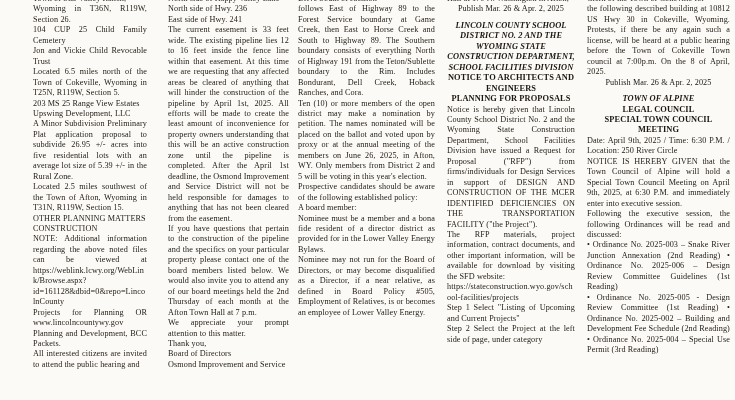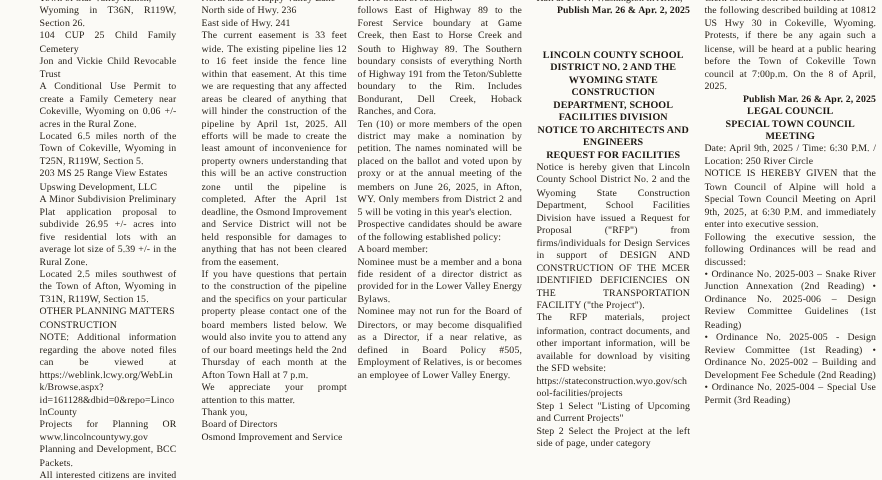--- a/index.html
+++ b/index.html
@@ -17,38 +17,37 @@
   .col:nth-of-type(1){ left:33px;  width:114px; }
   .col:nth-of-type(2){ left:168px; width:121px; }
   .col:nth-of-type(3){ left:298px; width:137px; }
   .col:nth-of-type(4){ left:447px; width:128px; }
   .col:nth-of-type(5){ left:587px; width:143px; }
   .col p {
     margin:0; font-size:8.2px; line-height:10.45px;
     text-align:justify; overflow-wrap:break-word; word-break:break-word;
     letter-spacing:0.1px;
   }
-  .col p.publish { font-weight:bold; color:var(--ink-bold); text-align:right; }
+  .col p.publish { font-weight:normal; color:var(--ink-bold); text-align:center; }
   .col p.heading {
     font-weight:bold; color:var(--ink-bold); text-align:center;
     font-size:8.4px; line-height:10.45px;
   }
-  .col p.gap  { margin-top:26px; }
+  .col p.gap  { margin-top:6px;font-style:italic; }
 </style>
 </head>
 <body>
 
 <div class="page">
 
 <div class="col">
       <p class="body">Town of Star Valley Ranch,</p>
       <p class="body">Wyoming in T36N, R119W, Section 26.</p>
       <p class="body">104 CUP 25 Child Family Cemetery</p>
       <p class="body">Jon and Vickie Child Revocable Trust</p>
-      <p class="body">A Conditional Use Permit to create a Family Cemetery near Cokeville, Wyoming on 0.06 +/- acres in the Rural Zone.</p>
       <p class="body">Located 6.5 miles north of the Town of Cokeville, Wyoming in T25N, R119W, Section 5.</p>
       <p class="body">203 MS 25 Range View Estates</p>
       <p class="body">Upswing Development, LLC</p>
       <p class="body">A Minor Subdivision Preliminary Plat application proposal to subdivide 26.95 +/- acres into five residential lots with an average lot size of 5.39 +/- in the Rural Zone.</p>
       <p class="body">Located 2.5 miles southwest of the Town of Afton, Wyoming in T31N, R119W, Section 15.</p>
       <p class="body">OTHER PLANNING MATTERS</p>
       <p class="body">CONSTRUCTION</p>
       <p class="body">NOTE: Additional information regarding the above noted files can be viewed at https://weblink.lcwy.org/WebLink/Browse.aspx?id=161128&amp;dbid=0&amp;repo=LincolnCounty</p>
       <p class="body">Projects for Planning OR www.lincolncountywy.gov Planning and Development, BCC Packets.</p>
       <p class="body">All interested citizens are invited to attend the public hearing and</p>
@@ -71,31 +70,32 @@
       <p class="body">Prospective candidates should be aware of the following established policy:</p>
       <p class="body">A board member:</p>
       <p class="body">Nominee must be a member and a bona fide resident of a director district as provided for in the Lower Valley Energy Bylaws.</p>
       <p class="body">Nominee may not run for the Board of Directors, or may become disqualified as a Director, if a near relative, as defined in Board Policy #505, Employment of Relatives, is or becomes an employee of Lower Valley Energy.</p>
     </div>
     <div class="col">
       <p class="body">Hall at 170 N. Washington in Afton,</p>
       <p class="publish">Publish Mar. 26 &amp; Apr. 2, 2025</p>
       <p class="heading gap">LINCOLN COUNTY SCHOOL DISTRICT NO. 2 AND THE WYOMING STATE CONSTRUCTION DEPARTMENT, SCHOOL FACILITIES DIVISION</p>
       <p class="heading">NOTICE TO ARCHITECTS AND ENGINEERS</p>
-      <p class="heading">REQUEST FOR FACILITIES</p>
+      <p class="heading">PLANNING FOR PROPOSALS</p>
       <p class="body">Notice is hereby given that Lincoln County School District No. 2 and the Wyoming State Construction Department, School Facilities Division have issued a Request for Proposal ("RFP") from firms/individuals for Design Services in support of DESIGN AND CONSTRUCTION OF THE MCER IDENTIFIED DEFICIENCIES ON THE TRANSPORTATION FACILITY ("the Project").</p>
       <p class="body">The RFP materials, project information, contract documents, and other important information, will be available for download by visiting the SFD website:</p>
       <p class="body">https://stateconstruction.wyo.gov/school-facilities/projects</p>
       <p class="body">Step 1 Select "Listing of Upcoming and Current Projects"</p>
       <p class="body">Step 2 Select the Project at the left side of page, under category</p>
     </div>
     <div class="col">
       <p class="body">Clerk of the Town of Cokeville for</p>
       <p class="body">the following described building at 10812 US Hwy 30 in Cokeville, Wyoming. Protests, if there be any again such a license, will be heard at a public hearing before the Town of Cokeville Town council at 7:00p.m. On the 8 of April, 2025.</p>
       <p class="publish">Publish Mar. 26 &amp; Apr. 2, 2025</p>
+      <p class="heading gap">TOWN OF ALPINE</p>
       <p class="heading">LEGAL COUNCIL</p>
       <p class="heading">SPECIAL TOWN COUNCIL MEETING</p>
       <p class="body">Date: April 9th, 2025 / Time: 6:30 P.M. / Location: 250 River Circle</p>
       <p class="body">NOTICE IS HEREBY GIVEN that the Town Council of Alpine will hold a Special Town Council Meeting on April 9th, 2025, at 6:30 P.M. and immediately enter into executive session.</p>
       <p class="body">Following the executive session, the following Ordinances will be read and discussed:</p>
       <p class="body">• Ordinance No. 2025-003 – Snake River Junction Annexation (2nd Reading) • Ordinance No. 2025-006 – Design Review Committee Guidelines (1st Reading)</p>
       <p class="body">• Ordinance No. 2025-005 - Design Review Committee (1st Reading) • Ordinance No. 2025-002 – Building and Development Fee Schedule (2nd Reading)</p>
       <p class="body">• Ordinance No. 2025-004 – Special Use Permit (3rd Reading)</p>
     </div>
   </div>

